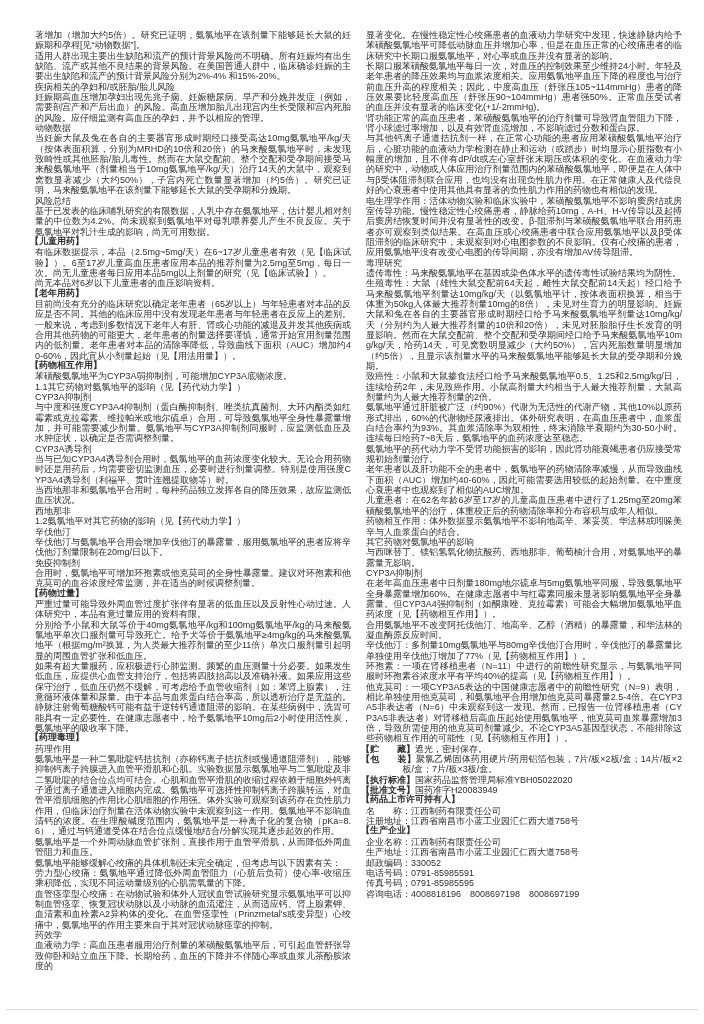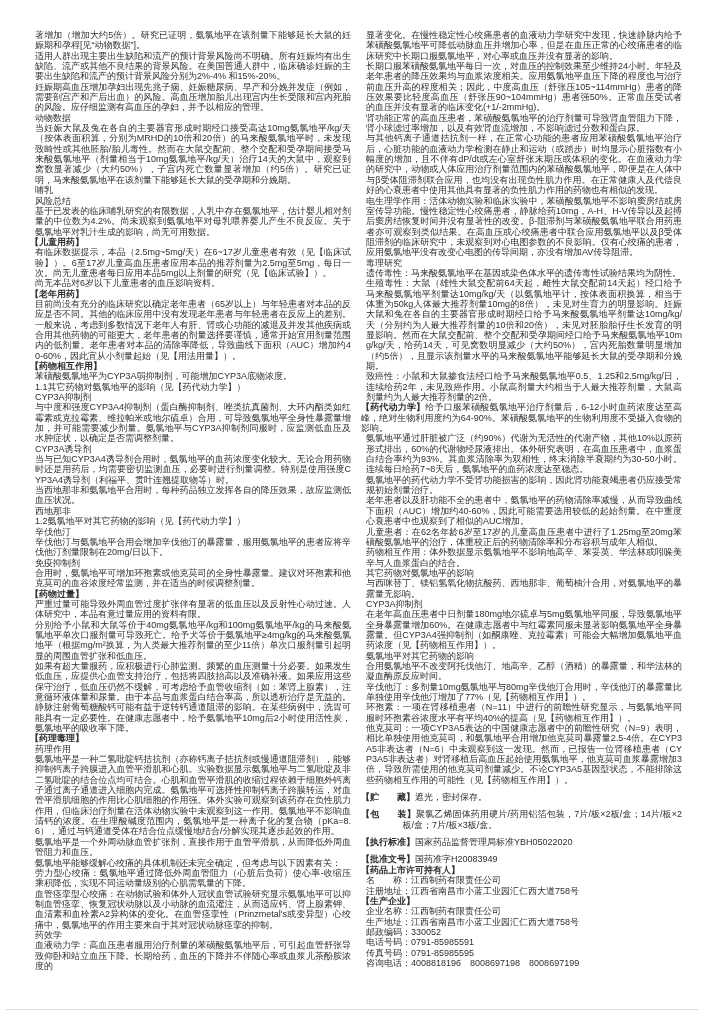--- a/index.html
+++ b/index.html
@@ -29,49 +29,49 @@
     letter-spacing:0;
   }
   .col p{
     margin:0;
     padding-left:5px;
     word-break:break-all;
   }
   .col p.sec{
     padding-left:0;
     font-weight:bold;
+    font-family:Liberation Mono, monospace;
   }
   .col p.inlinesec{
     padding-left:0;
   }
   .col p.hang{
     padding-left:4.6em;
     text-indent:-4.6em;
-    margin-top:7px;
   }
   .col p b{font-weight:bold;}
   .bottom-rule{
     position:absolute;
     left:6px;right:6px;bottom:14px;
     border-top:1px solid #d9d9d9;
     height:0;
   }
 </style>
 </head>
 <body>
 
 <div class="page">
   <div class="cols">
     <div class="col">
         <p class="">著增加（增加大约5倍）。研究已证明，氨氯地平在该剂量下能够延长大鼠的妊娠期和孕程[见“动物数据”]。</p>
         <p class="">适用人群出现主要出生缺陷和流产的预计背景风险尚不明确。所有妊娠均有出生缺陷、流产或其他不良结果的背景风险。在美国普通人群中，临床确诊妊娠的主要出生缺陷和流产的预计背景风险分别为2%-4% 和15%-20%。</p>
+        <p class="">疾病相关的孕妇和/或胚胎/胎儿风险</p>
         <p class="">妊娠期高血压增加孕妇出现先兆子痫、妊娠糖尿病、早产和分娩并发症（例如，需要剖宫产和产后出血）的风险。高血压增加胎儿出现宫内生长受限和宫内死胎的风险。应仔细监测有高血压的孕妇，并予以相应的管理。</p>
         <p class="">动物数据</p>
         <p class="">当妊娠大鼠及兔在各自的主要器官形成时期经口接受高达10mg氨氯地平/kg/天（按体表面积算，分别为MRHD的10倍和20倍）的马来酸氨氯地平时，未发现致畸性或其他胚胎/胎儿毒性。然而在大鼠交配前、整个交配和受孕期间接受马来酸氨氯地平（剂量相当于10mg氨氯地平/kg/天）治疗14天的大鼠中，观察到窝数显著减少（大约50%），子宫内死亡数量显著增加（约5倍）。研究已证明，马来酸氨氯地平在该剂量下能够延长大鼠的受孕期和分娩期。</p>
-        <p class="">哺乳</p>
         <p class="">风险总结</p>
         <p class="">基于已发表的临床哺乳研究的有限数据，人乳中存在氨氯地平，估计婴儿相对剂量的中位数为4.2%。尚未观察到氨氯地平对母乳喂养婴儿产生不良反应。关于氨氯地平对乳汁生成的影响，尚无可用数据。</p>
         <p class="sec"><b>【儿童用药】</b></p>
         <p class="">有临床数据提示，本品（2.5mg~5mg/天）在6~17岁儿童患者有效（见【临床试验】）。6至17岁儿童高血压患者应用本品的推荐剂量为2.5mg至5mg，每日一次。尚无儿童患者每日应用本品5mg以上剂量的研究（见【临床试验】）。</p>
         <p class="">尚无本品对6岁以下儿童患者的血压影响资料。</p>
         <p class="sec"><b>【老年用药】</b></p>
         <p class="">目前尚没有充分的临床研究以确定老年患者（65岁以上）与年轻患者对本品的反应是否不同。其他的临床应用中没有发现老年患者与年轻患者在反应上的差别。一般来说，考虑到多数情况下老年人有肝、肾或心功能的减退及并发其他疾病或合用其他药物的可能更大，老年患者的剂量选择要谨慎，通常开始宜用剂量范围内的低剂量。老年患者对本品的清除率降低，导致曲线下面积（AUC）增加约40-60%，因此宜从小剂量起始（见【用法用量】）。</p>
         <p class="sec"><b>【药物相互作用】</b></p>
         <p class="">苯磺酸氨氯地平为CYP3A弱抑制剂，可能增加CYP3A底物浓度。</p>
         <p class="">1.1其它药物对氨氯地平的影响（见【药代动力学】）</p>
@@ -103,31 +103,29 @@
     <div class="col">
         <p class="">显著变化。在慢性稳定性心绞痛患者的血液动力学研究中发现，快速静脉内给予苯磺酸氨氯地平可降低动脉血压并增加心率，但是在血压正常的心绞痛患者的临床研究中长期口服氨氯地平，对心率或血压并没有显著的影响。</p>
         <p class="">长期口服苯磺酸氨氯地平每日一次，对血压的控制效果至少维持24小时。年轻及老年患者的降压效果均与血浆浓度相关。应用氨氯地平血压下降的程度也与治疗前血压升高的程度相关；因此，中度高血压（舒张压105~114mmHg）患者的降压效果要比轻度高血压（舒张压90~104mmHg）患者强50%。正常血压受试者的血压并没有显著的临床变化(+1/-2mmHg)。</p>
         <p class="">肾功能正常的高血压患者，苯磺酸氨氯地平的治疗剂量可导致肾血管阻力下降，肾小球滤过率增加，以及有效肾血流增加，不影响滤过分数和蛋白尿。</p>
         <p class="">与其他钙离子通道拮抗剂一样，在正常心功能的患者应用苯磺酸氨氯地平治疗后，心脏功能的血液动力学检测在静止和运动（或踏步）时均显示心脏指数有小幅度的增加，且不伴有dP/dt或左心室舒张末期压或体积的变化。在血液动力学的研究中，动物或人体应用治疗剂量范围内的苯磺酸氨氯地平，即便是在人体中与β受体阻滞剂联合应用，也均没有出现负性肌力作用。在正常健康人及代偿良好的心衰患者中使用其他具有显著的负性肌力作用的药物也有相似的发现。</p>
         <p class="">电生理学作用：活体动物实验和临床实验中，苯磺酸氨氯地平不影响窦房结或房室传导功能。慢性稳定性心绞痛患者，静脉给药10mg，A-H、H-V传导以及起搏后窦房结恢复时间并没有显著性的改变。β-阻滞剂与苯磺酸氨氯地平联合用药患者亦可观察到类似结果。在高血压或心绞痛患者中联合应用氨氯地平以及β受体阻滞剂的临床研究中，未观察到对心电图参数的不良影响。仅有心绞痛的患者，应用氨氯地平没有改变心电图的传导间期，亦没有增加AV传导阻滞。</p>
         <p class="">毒理研究</p>
         <p class="">遗传毒性：马来酸氨氯地平在基因或染色体水平的遗传毒性试验结果均为阴性。</p>
         <p class="">生殖毒性：大鼠（雄性大鼠交配前64天起，雌性大鼠交配前14天起）经口给予马来酸氨氯地平剂量达10mg/kg/天（以氨氯地平计，按体表面积换算，相当于体重为50kg人体最大推荐剂量10mg的8倍），未见对生育力的明显影响。妊娠大鼠和兔在各自的主要器官形成时期经口给予马来酸氨氯地平剂量达10mg/kg/天（分别约为人最大推荐剂量的10倍和20倍），未见对胚胎胎仔生长发育的明显影响。然而在大鼠交配前、整个交配和受孕期间经口给予马来酸氨氯地平10mg/kg/天，给药14天，可见窝数明显减少（大约50%），宫内死胎数量明显增加（约5倍），且显示该剂量水平的马来酸氨氯地平能够延长大鼠的受孕期和分娩期。</p>
         <p class="">致癌性：小鼠和大鼠掺食法经口给予马来酸氨氯地平0.5、1.25和2.5mg/kg/日，连续给药2年，未见致癌作用。小鼠高剂量大约相当于人最大推荐剂量，大鼠高剂量约为人最大推荐剂量的2倍。</p>
-        <p class="inlinesec"><b>【药代动力学】</b>给予口服苯磺酸氨氯地平治疗剂量后，6-12小时血药浓度达至高峰，绝对生物利用度约为64-90%。苯磺酸氨氯地平的生物利用度不受摄入食物的影响。</p>
         <p class="">氨氯地平通过肝脏被广泛（约90%）代谢为无活性的代谢产物，其他10%以原药形式排出，60%的代谢物经尿液排出。体外研究表明，在高血压患者中，血浆蛋白结合率约为93%。其血浆清除率为双相性，终末消除半衰期约为30-50小时。连续每日给药7~8天后，氨氯地平的血药浓度达至稳态。</p>
         <p class="">氨氯地平的药代动力学不受肾功能损害的影响，因此肾功能衰竭患者仍应接受常规初始剂量治疗。</p>
         <p class="">老年患者以及肝功能不全的患者中，氨氯地平的药物清除率减慢，从而导致曲线下面积（AUC）增加约40-60%，因此可能需要选用较低的起始剂量。在中重度心衰患者中也观察到了相似的AUC增加。</p>
         <p class="">儿童患者：在62名年龄6岁至17岁的儿童高血压患者中进行了1.25mg至20mg苯磺酸氨氯地平的治疗，体重校正后的药物清除率和分布容积与成年人相似。</p>
         <p class="">药物相互作用：体外数据显示氨氯地平不影响地高辛、苯妥英、华法林或吲哚美辛与人血浆蛋白的结合。</p>
         <p class="">其它药物对氨氯地平的影响</p>
         <p class="">与西咪替丁、镁铝氢氧化物抗酸药、西地那非、葡萄柚汁合用，对氨氯地平的暴露量无影响。</p>
         <p class="">CYP3A抑制剂</p>
         <p class="">在老年高血压患者中日剂量180mg地尔硫卓与5mg氨氯地平同服，导致氨氯地平全身暴露量增加60%。在健康志愿者中与红霉素同服未显著影响氨氯地平全身暴露量。但CYP3A4强抑制剂（如酮康唑、克拉霉素）可能会大幅增加氨氯地平血药浓度（见【药物相互作用】）。</p>
-        <p class="">氨氯地平对其它药物的影响</p>
         <p class="">合用氨氯地平不改变阿托伐他汀、地高辛、乙醇（酒精）的暴露量，和华法林的凝血酶原反应时间。</p>
         <p class="">辛伐他汀：多剂量10mg氨氯地平与80mg辛伐他汀合用时，辛伐他汀的暴露量比单独使用辛伐他汀增加了77%（见【药物相互作用】）。</p>
         <p class="">环孢素：一项在肾移植患者（N=11）中进行的前瞻性研究显示，与氨氯地平同服时环孢素谷浓度水平有平均40%的提高（见【药物相互作用】）。</p>
         <p class="">他克莫司：一项CYP3A5表达的中国健康志愿者中的前瞻性研究（N=9）表明，相比单独使用他克莫司，和氨氯地平合用增加他克莫司暴露量2.5-4倍。在CYP3A5非表达者（N=6）中未观察到这一发现。然而，已报告一位肾移植患者（CYP3A5非表达者）对肾移植后高血压起始使用氨氯地平，他克莫司血浆暴露增加3倍，导致所需使用的他克莫司剂量减少。不论CYP3A5基因型状态，不能排除这些药物相互作用的可能性（见【药物相互作用】）。</p>
         <p class="hang"><b>【贮　　藏】</b>遮光，密封保存。</p>
         <p class="hang"><b>【包　　装】</b>聚氯乙烯固体药用硬片/药用铝箔包装，7片/板×2板/盒；14片/板×2板/盒；7片/板×3板/盒。</p>
         <p class="hang"><b>【执行标准】</b>国家药品监督管理局标准YBH05022020</p>
         <p class="hang"><b>【批准文号】</b>国药准字H20083949</p>
         <p class="sec"><b>【药品上市许可持有人】</b></p>
         <p class="">名　　称：江西制药有限责任公司</p>

